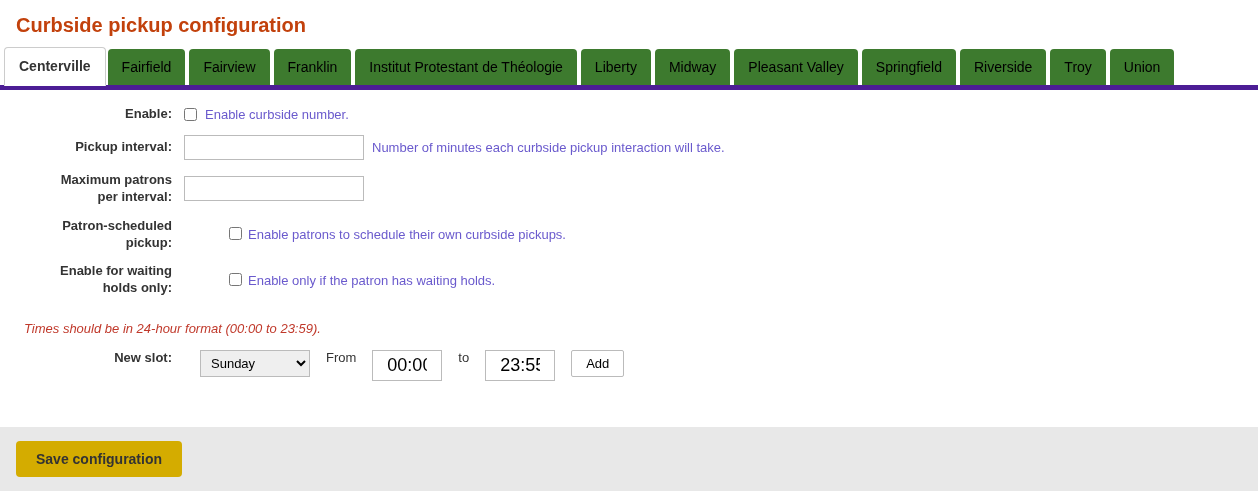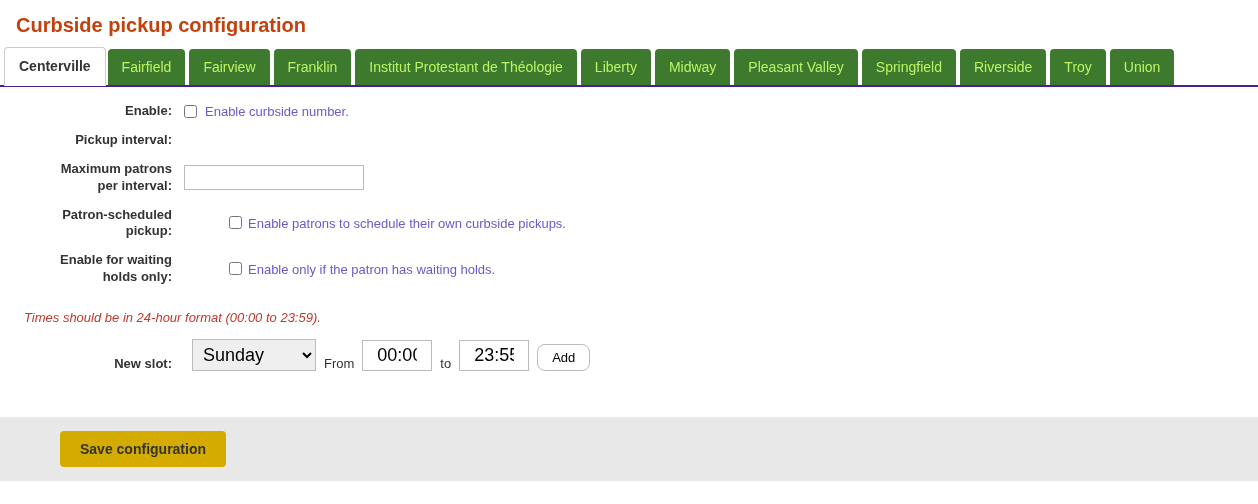--- a/index.html
+++ b/index.html
@@ -18,41 +18,41 @@
       padding: 14px 16px 10px 16px;
       font-size: 20px;
       font-weight: bold;
       color: #c2410c;
       background: #fff;
     }
     .tabs-bar {
       display: flex;
       flex-wrap: wrap;
       background: #fff;
-      border-bottom: 2px solid #4c1d95;
+      border-bottom: 5px solid #4c1d95;
       padding: 0 4px;
     }
     .tab {
       padding: 10px 14px;
       font-size: 14px;
       cursor: pointer;
       white-space: nowrap;
       border-radius: 4px 4px 0 0;
       color: #333;
     }
     .tab.active {
       background: #fff;
       font-weight: bold;
       border: 1px solid #ccc;
       border-bottom: 1px solid #fff;
       margin-bottom: -1px;
     }
     .tab.green {
       background: #3d7a2e;
-      color: #bef264;
+      color: #000000;
       margin: 2px 2px 0 2px;
       border-radius: 4px 4px 0 0;
     }
     .content-area {
       padding: 16px 24px;
       background: #fff;
     }
     .form-section {
       margin-bottom: 24px;
     }
@@ -104,53 +104,52 @@
       margin: 24px 0 8px 0;
     }
     .time-hint {
       color: #c0392b;
       font-size: 13px;
       font-style: italic;
       margin-bottom: 14px;
     }
     .day-select {
       padding: 4px 6px;
-      font-size: 18px;
-      border: 1px solid #bbb;
-      width: 124px;
+      font-size: 13px;
+      border: 1px solid #bbb;
+      width: 110px;
     }
     .time-input {
       border: 1px solid #bbb;
       padding: 4px 14px;
       width: 70px;
       font-size: 18px;
     }
     .add-btn {
       background: #fff;
       border: 1px solid #bbb;
       padding: 5px 14px;
       font-size: 13px;
       cursor: pointer;
-      border-radius: 8px;
+      border-radius: 2px;
     }
     .footer-bar {
       background: #e8e8e8;
       padding: 14px 16px;
       margin-top: 30px;
     }
     .save-btn {
       background: #d4ac00;
       color: #333;
       border: none;
       padding: 10px 20px;
       font-size: 14px;
       font-weight: bold;
       cursor: pointer;
       border-radius: 4px;
-      margin-left: 44px;
     }
   </style>
 </head>
 <body>
 
 <div class="page-wrapper">
 
   <div class="page-title">Curbside pickup configuration</div>
 
   <div class="tabs-bar" id="tabs-container">
@@ -175,20 +174,24 @@
       <div class="form-row">
         <div class="form-label">Enable:</div>
         <div class="form-control-area">
           <input type="checkbox" style="">
           <span class="checkbox-label">Enable curbside number.</span>
         </div>
       </div>
 
       <div class="form-row">
         <div class="form-label">Pickup interval:</div>
+        <div class="form-control-area">
+          <input type="text" class="form-input" style="">
+          <span class="form-hint">Number of minutes each curbside pickup interaction will take.</span>
+        </div>
       </div>
 
       <div class="form-row">
         <div class="form-label" style="white-space: pre-line;">Maximum patrons
 per interval:</div>
         <div class="form-control-area">
           <input type="text" class="form-input" style="">
         </div>
       </div>
 
@@ -207,21 +210,21 @@
         <div class="form-control-area checkbox-row">
           <input type="checkbox" style="">
           <span class="checkbox-label">Enable only if the patron has waiting holds.</span>
         </div>
       </div>
 
     </div>
 
     <div class="time-hint">Times should be in 24-hour format (00:00 to 23:59).</div>
 
-    <div style="display:flex; align-items:flex-end; gap:8px; margin-top:8px;">
+    <div style="display:flex; align-items:flex-start; gap:16px; margin-top:8px;">
       <div style="text-align:right; width:160px; min-width:160px; padding-right:12px; font-weight:bold; font-size:13px;">New slot:</div>
       <select class="day-select" id="day-select"><option value="Sunday">Sunday</option><option value="Monday">Monday</option><option value="Tuesday">Tuesday</option><option value="Wednesday">Wednesday</option><option value="Thursday">Thursday</option><option value="Friday">Friday</option><option value="Saturday">Saturday</option></select>
       <span style="font-size:13px;">From</span>
       <input type="text" class="time-input" id="from-time" value="00:00" style="">
       <span style="font-size:13px;">to</span>
       <input type="text" class="time-input" id="to-time" value="23:55" style="">
       <button class="add-btn">Add</button>
     </div>
 
   </div>

